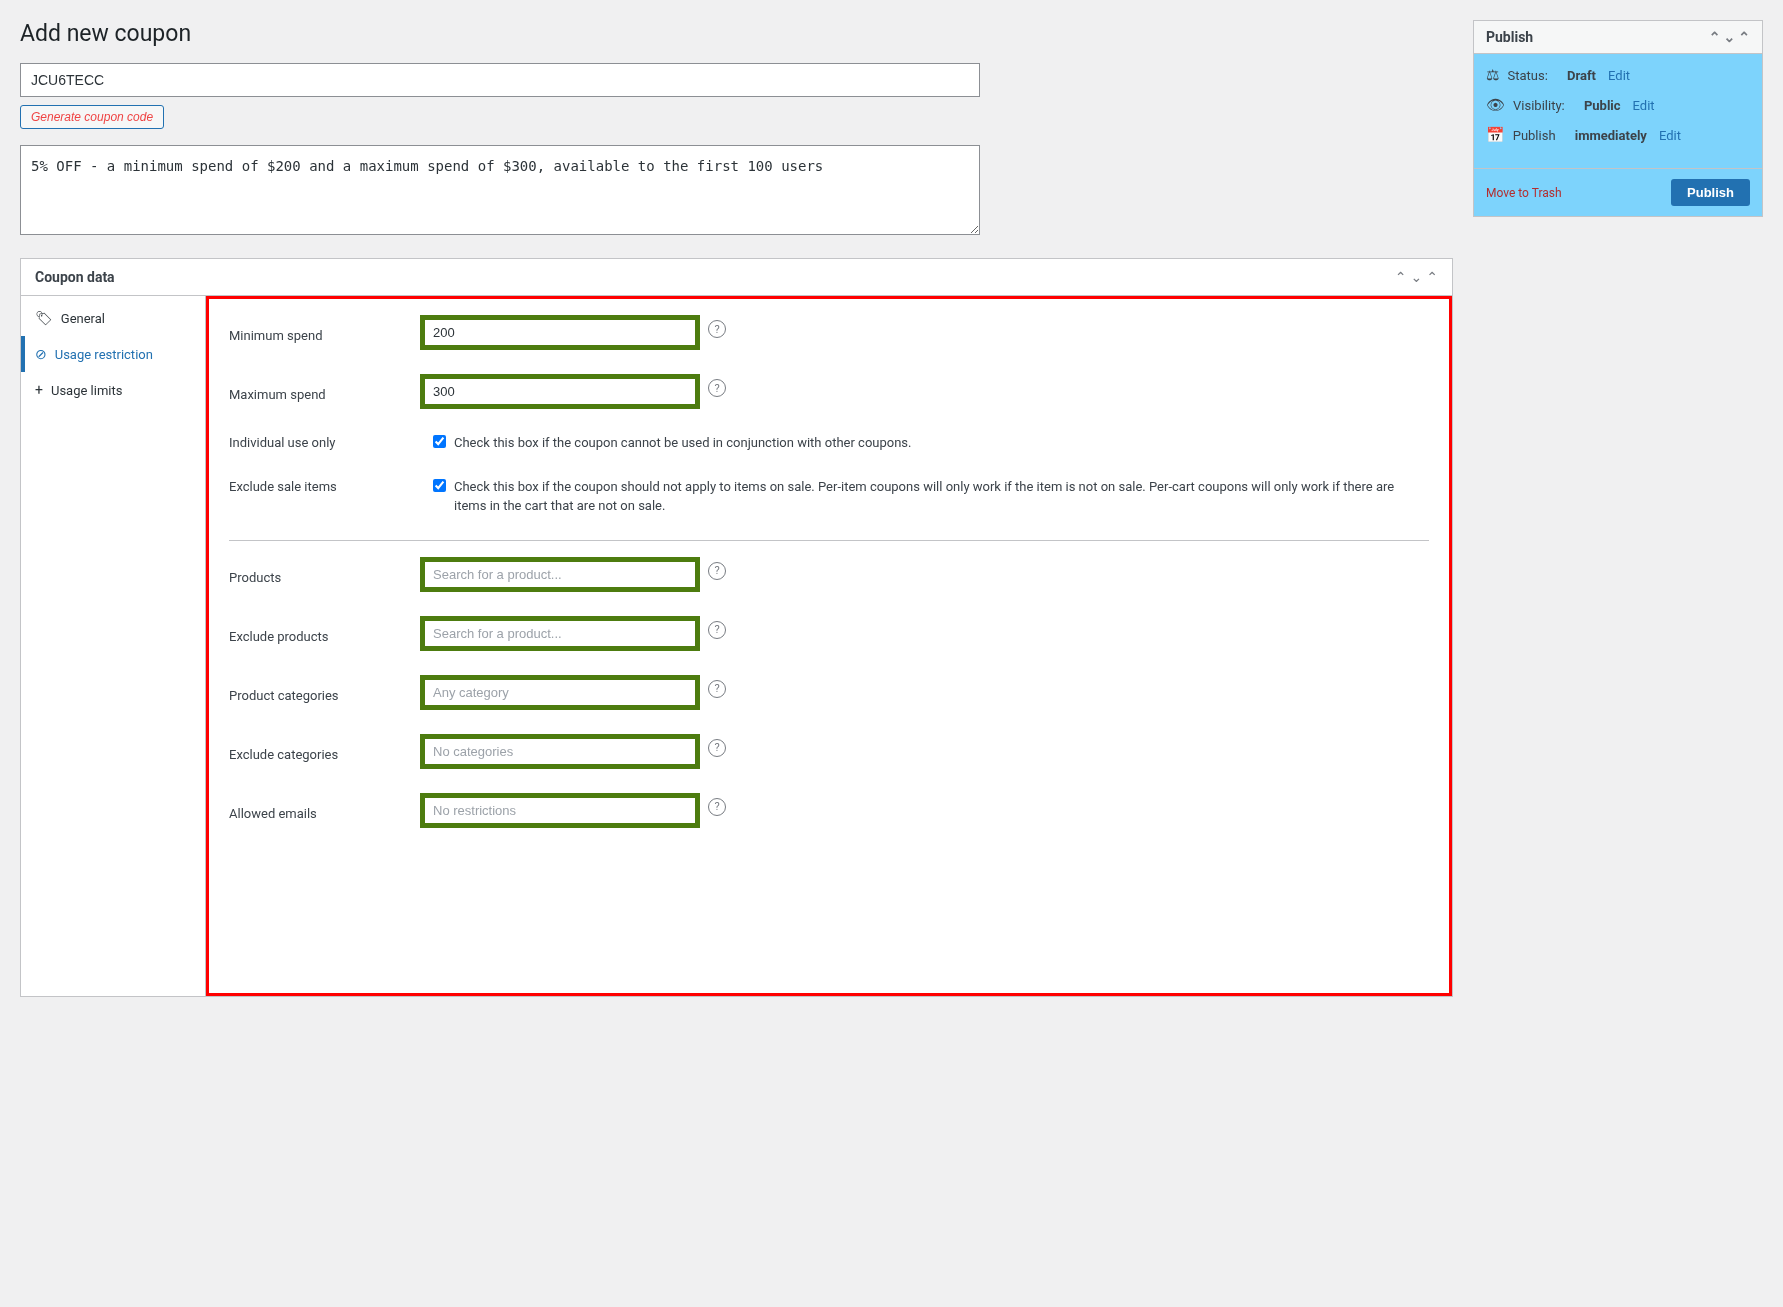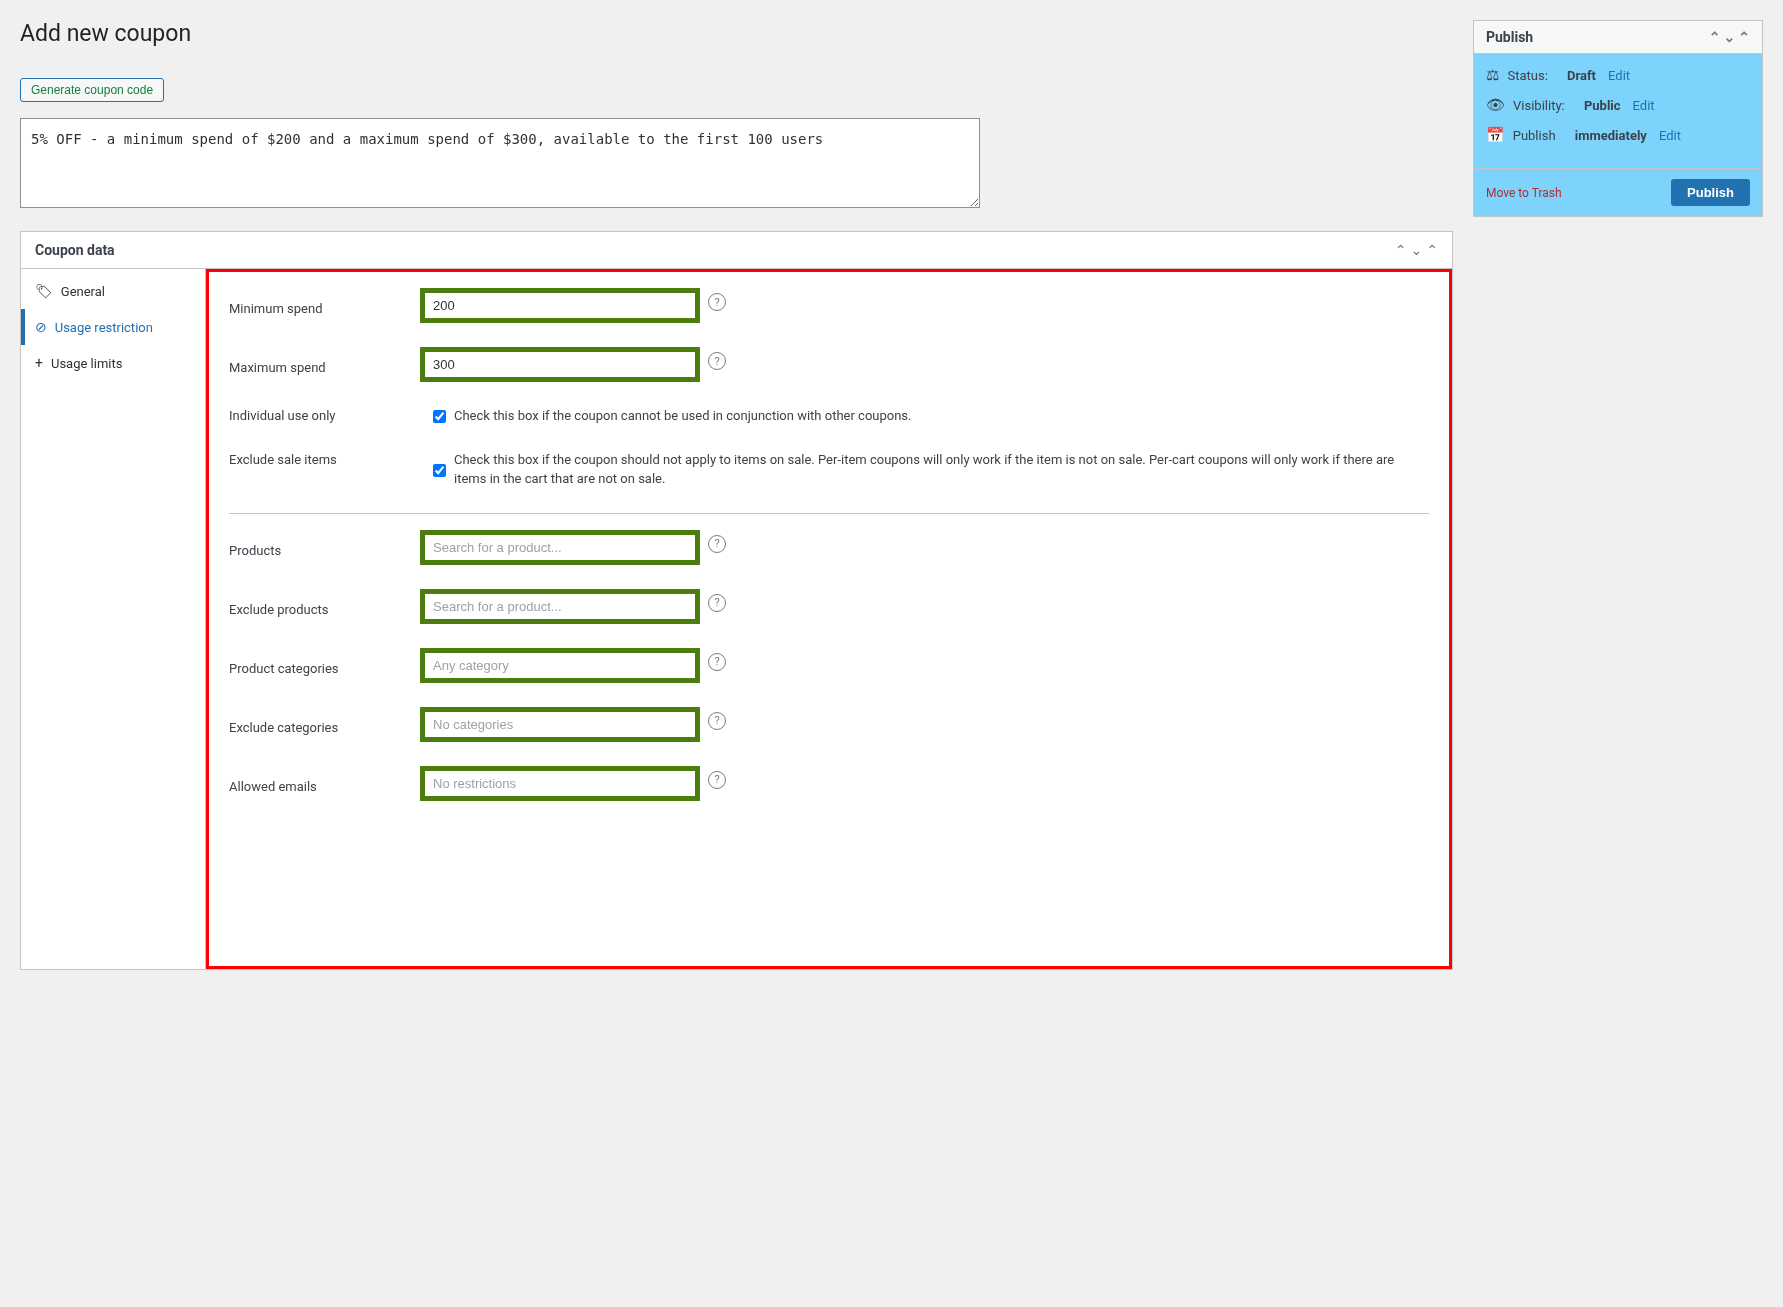--- a/index.html
+++ b/index.html
@@ -32,26 +32,27 @@
       font-size: 14px;
       border: 1px solid #8c8f94;
       background: #fff;
       color: #2c3338;
       margin-bottom: 8px;
       border-radius: 0;
     }
     .generate-btn {
       background: #f6f7f7;
       border: 1px solid #2271b1;
-      color: #15803d;
+      color: #ef4444;
       padding: 4px 10px;
       font-size: 12px;
       cursor: pointer;
       border-radius: 3px;
       margin-bottom: 16px;
+      font-style: italic;
     }
     .description-area {
       width: 100%;
       border: 1px solid #8c8f94;
       background: #fff;
       padding: 10px;
       font-size: 14px;
       color: #2c3338;
       resize: vertical;
       min-height: 90px;
@@ -163,21 +164,21 @@
     }
     .checkbox-label {
       width: 175px;
       min-width: 175px;
       font-size: 13px;
       color: #3c434a;
       padding-top: 2px;
     }
     .checkbox-wrap {
       display: flex;
-      align-items: center;
+      align-items: flex-start;
       gap: 8px;
       flex: 1;
     }
     .checkbox-wrap input[type="checkbox"] {
       margin-top: 2px;
       flex-shrink: 0;
     }
     .checkbox-desc {
       font-size: 13px;
       color: #3c434a;
@@ -262,20 +263,21 @@
     }
   </style>
 </head>
 <body>
 
 <div class="page-wrap">
   <div class="main-content">
     <h1 class="page-title">Add new coupon</h1>
 
     <div class="coupon-code-section">
+      <input class="coupon-code-input" type="text" value="JCU6TECC" style="">
       <br>
       <button class="generate-btn">Generate coupon code</button>
 
       <textarea class="description-area" style="">5% OFF - a minimum spend of $200 and a maximum spend of $300, available to the first 100 users</textarea>
     </div>
 
     <div class="coupon-data-box">
       <div class="coupon-data-header">
         <span class="coupon-data-header-title">Coupon data</span>
         <div class="coupon-data-header-controls">

